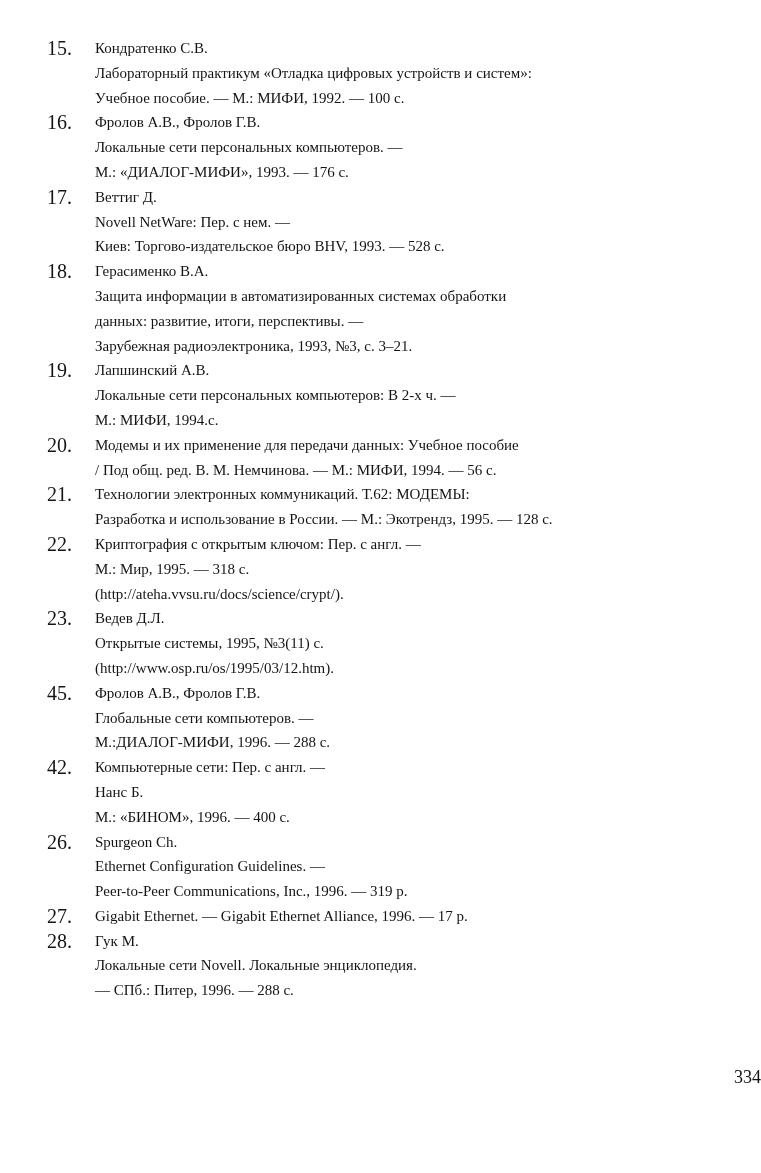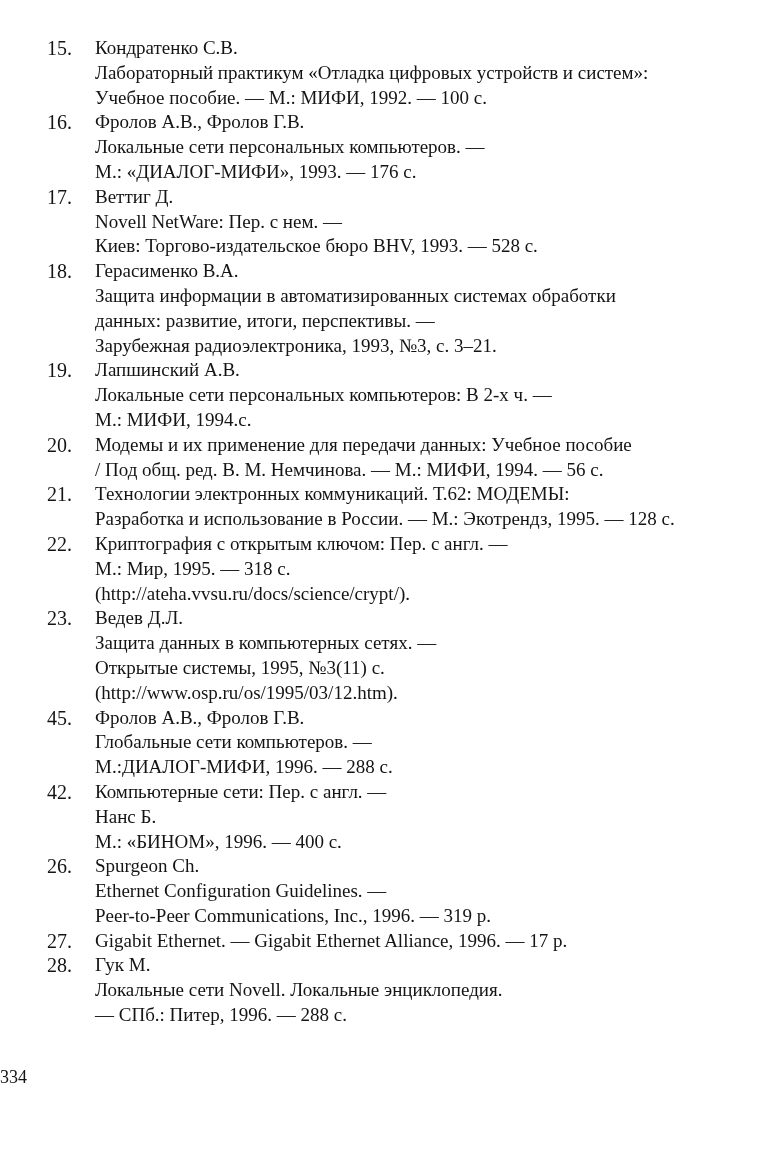--- a/index.html
+++ b/index.html
@@ -30,30 +30,30 @@
     flex: 0 0 48px;
     width: 48px;
     font-size: 20px;
     line-height: 24.8px;
   }
   .ref-body {
     flex: 1 1 auto;
     min-width: 0;
   }
   .ref-line {
-    font-size: 19px;
+    font-size: 15px;
     line-height: 24.8px;
     white-space: nowrap;
   }
   .page-number {
     position: absolute;
     top: 1066px;
     left: 0;
     width: 100%;
-    text-align: left;
+    text-align: right;
     font-size: 18px;
     line-height: 22px;
   }
 </style>
 </head>
 <body>
 
 <div class="page">
   <div class="ref-list" id="ref-list">
   <div class="ref-item">
@@ -124,21 +124,20 @@
           <div class="ref-line">Криптография с открытым ключом: Пер. с англ. —</div>
           <div class="ref-line">М.: Мир, 1995. — 318 с.</div>
           <div class="ref-line">(http://ateha.vvsu.ru/docs/science/crypt/).</div>
         </div>
   </div>
 
   <div class="ref-item">
     <div class="ref-num">23.</div>
     <div class="ref-body">
           <div class="ref-line">Ведев Д.Л.</div>
-          <div class="ref-line">Защита данных в компьютерных сетях. —</div>
           <div class="ref-line">Открытые системы, 1995, №3(11) с.</div>
           <div class="ref-line">(http://www.osp.ru/os/1995/03/12.htm).</div>
         </div>
   </div>
 
   <div class="ref-item">
     <div class="ref-num">45.</div>
     <div class="ref-body">
           <div class="ref-line">Фролов А.В., Фролов Г.В.</div>
           <div class="ref-line">Глобальные сети компьютеров. —</div>

